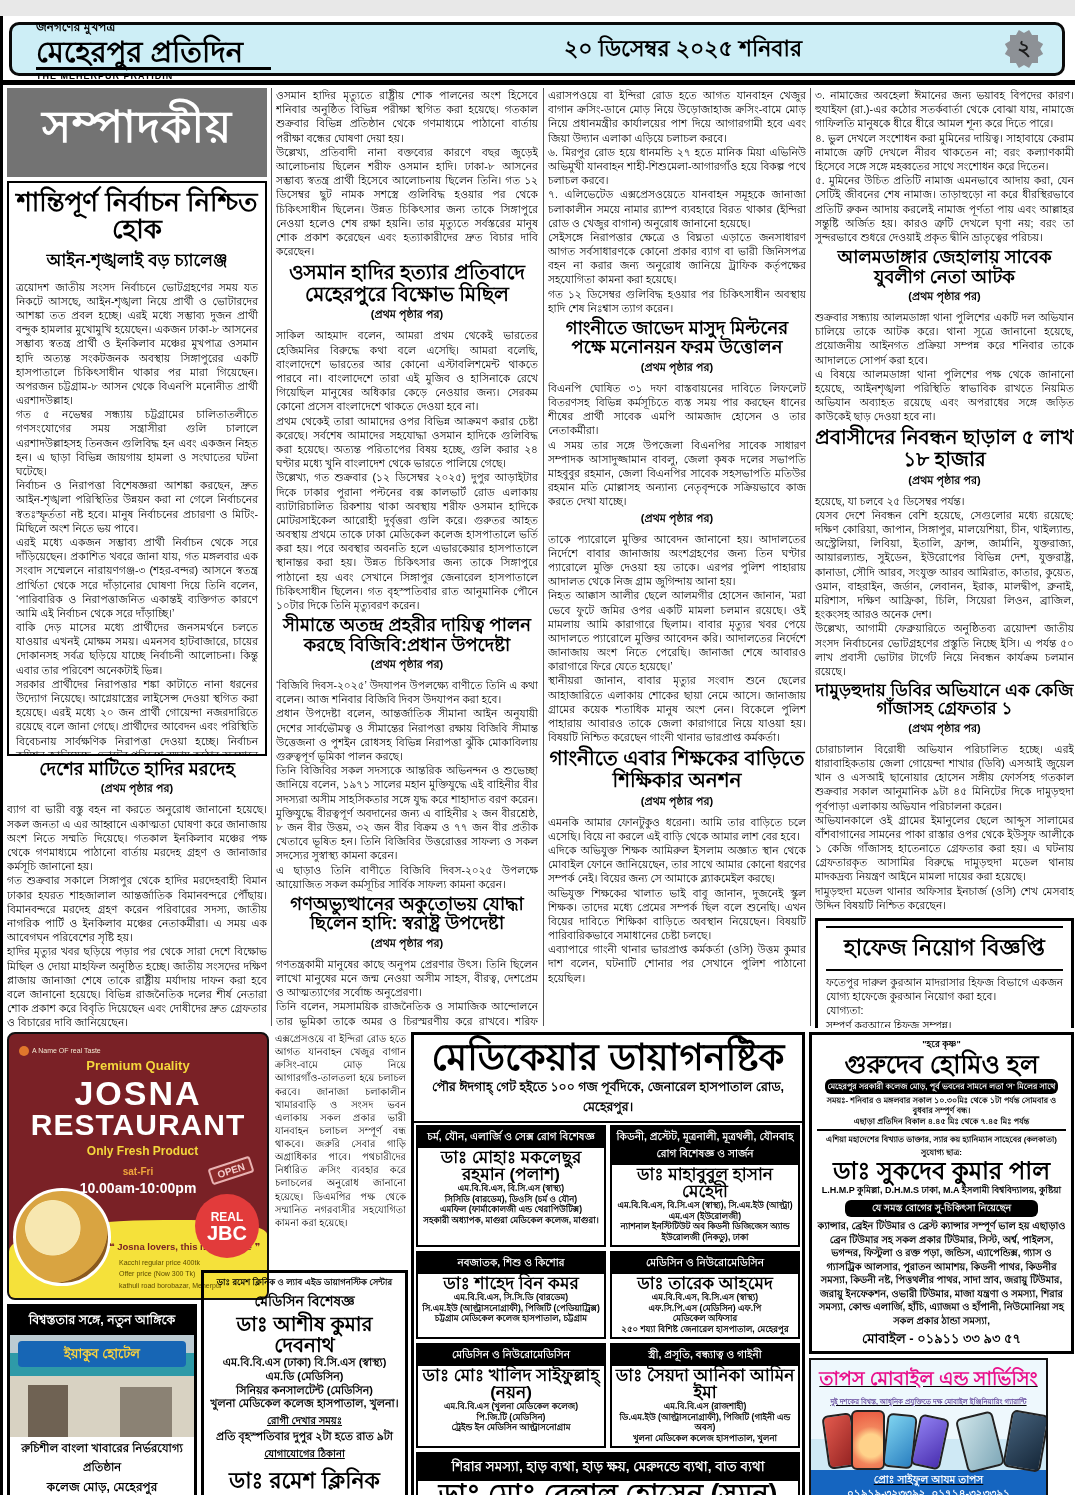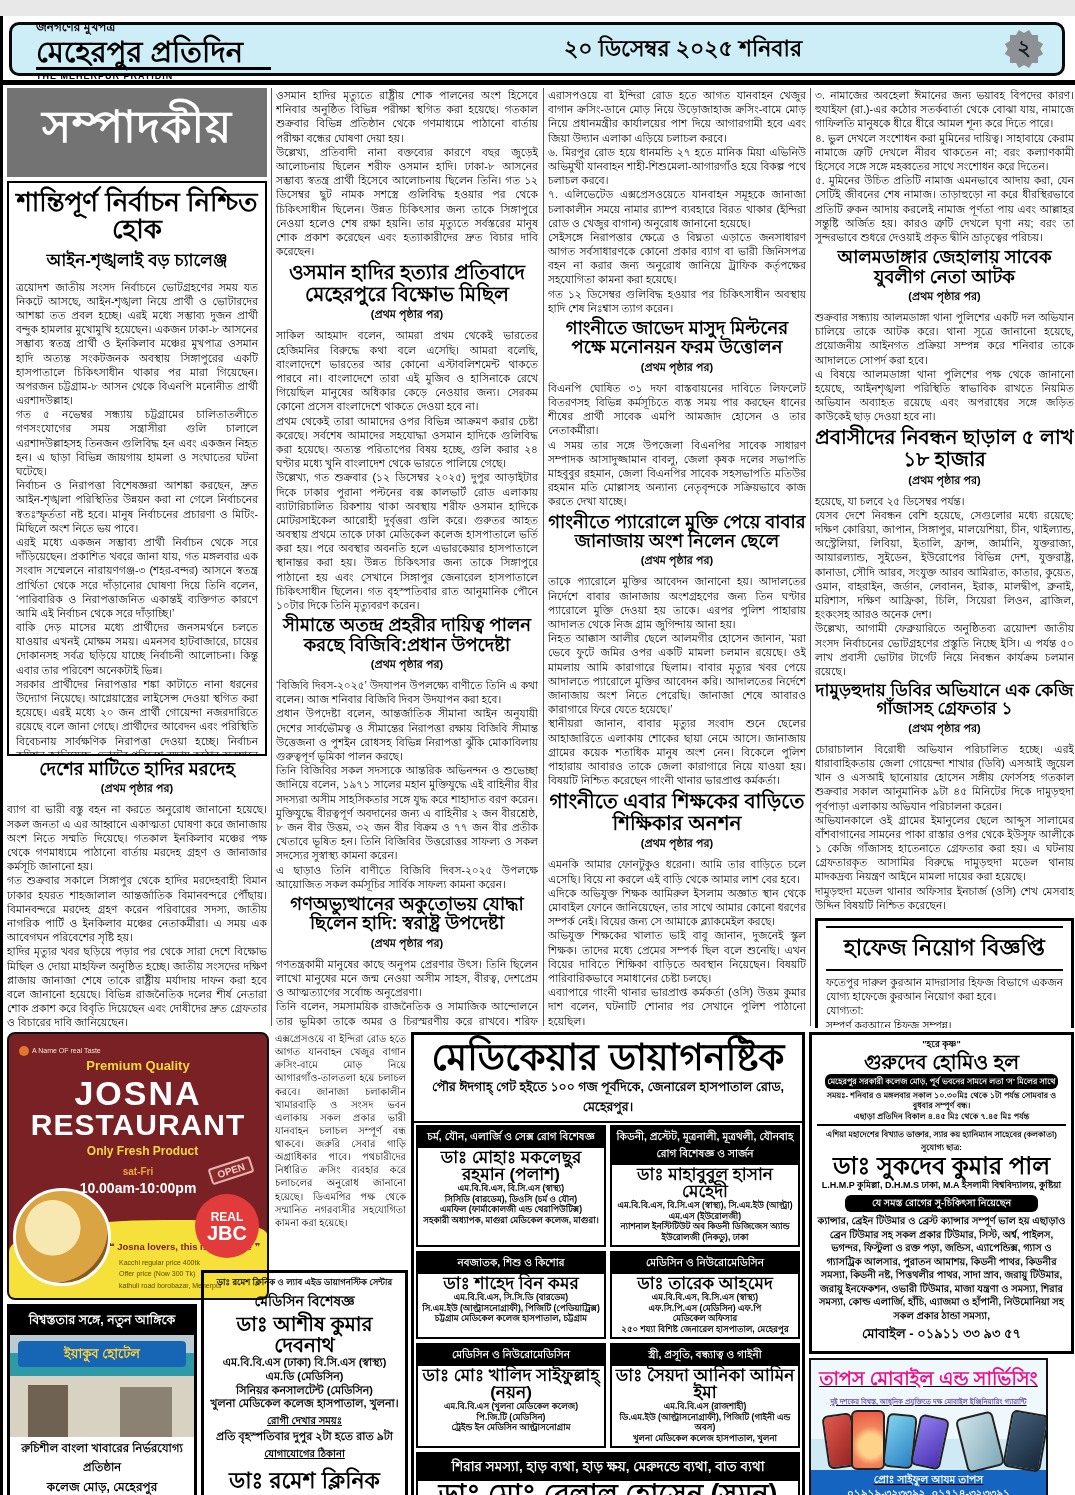--- a/index.html
+++ b/index.html
@@ -99,21 +99,21 @@
   .med-hdr{background:#000;color:#fff;font-size:10.5px;font-weight:bold;text-align:center;padding:2px 1px;}
   .med-nm{font-size:17px;font-weight:bold;text-align:center;line-height:1.0;padding-top:1px;}
   .med-ln{font-size:8.6px;font-weight:bold;text-align:center;line-height:1.25;white-space:pre-line;padding-bottom:2px;}
   .med-bottom{border:2px solid #000;margin:2px;}
   .med-bhdr{background:#000;color:#fff;font-size:13.5px;font-weight:bold;text-align:center;padding:2px 0;}
   .med-bnm{font-size:27px;font-weight:bold;text-align:center;line-height:1.0;}
   .med-bln{font-size:9.5px;font-weight:bold;text-align:center;white-space:pre-line;line-height:1.3;}
   
   .gurudev{left:806px;top:1016px;width:265px;height:322px;border:3px solid #000;padding:2px 5px;text-align:center;}
   .gd-hk{font-size:9px;font-weight:bold;}
-  .gd-title{font-size:20px;font-weight:bold;line-height:1.0;}
+  .gd-title{font-size:25px;font-weight:bold;line-height:1.0;}
   .gd-strip{background:#000;color:#fff;font-size:8px;font-weight:bold;border-radius:6px;padding:1px 2px;margin:2px 8px;}
   .gd-time{font-size:8px;font-weight:bold;line-height:1.3;border-bottom:2px solid #000;padding-bottom:2px;}
   .gd-intro{font-size:8px;font-weight:bold;margin-top:2px;}
   .gd-nm{font-size:24px;font-weight:bold;line-height:1.0;}
   .gd-dg{font-size:9px;font-weight:bold;}
   .gd-strip2{background:#000;color:#fff;font-size:9.5px;font-weight:bold;border-radius:6px;padding:1px 2px;margin:2px 28px;}
   .gd-body{font-size:9.8px;font-weight:bold;line-height:1.38;text-align:center;}
   .gd-mob{font-size:13px;font-weight:bold;margin-top:2px;}
   
   .tapas{left:806px;top:1342px;width:239px;height:148px;border:2px solid #111;
@@ -211,21 +211,20 @@
 ৭. এলিভেটেড এক্সপ্রেসওয়েতে যানবাহন সমূহকে জানাজা চলাকালীন সময়ে নামার র‌্যাম্প ব্যবহারে বিরত থাকার (ইন্দিরা রোড ও খেজুর বাগান) অনুরোধ জানানো হয়েছে।
 সেইসঙ্গে নিরাপত্তার ক্ষেত্রে ও বিঘ্নতা এড়াতে জনসাধারণ আগত সর্বসাধারণকে কোনো প্রকার ব্যাগ বা ভারী জিনিসপত্র বহন না করার জন্য অনুরোধ জানিয়ে ট্রাফিক কর্তৃপক্ষের সহযোগিতা কামনা করা হয়েছে।
 গত ১২ ডিসেম্বর গুলিবিদ্ধ হওয়ার পর চিকিৎসাধীন অবস্থায় হাদি শেষ নিঃশ্বাস ত্যাগ করেন।</div>
     <div>
       <div class="headline h18">গাংনীতে জাভেদ মাসুদ মিল্টনের পক্ষে মনোনয়ন ফরম উত্তোলন</div>
       <div class="cont">(প্রথম পৃষ্ঠার পর)</div>
       <div class="body-txt">বিএনপি ঘোষিত ৩১ দফা বাস্তবায়নের দাবিতে লিফলেট বিতরণসহ বিভিন্ন কর্মসূচিতে ব্যস্ত সময় পার করছেন ধানের শীষের প্রার্থী সাবেক এমপি আমজাদ হোসেন ও তার নেতাকর্মীরা।
 এ সময় তার সঙ্গে উপজেলা বিএনপির সাবেক সাধারণ সম্পাদক আসাদুজ্জামান বাবলু, জেলা কৃষক দলের সভাপতি মাহবুবুর রহমান, জেলা বিএনপির সাবেক সহসভাপতি মতিউর রহমান মতি মোল্লাসহ অন্যান্য নেতৃবৃন্দকে সক্রিয়ভাবে কাজ করতে দেখা যাচ্ছে।</div>
     </div>
     <div>
-      <div class="headline h18">গাংনীতে প্যারোলে মুক্তি পেয়ে বাবার জানাজায় অংশ নিলেন ছেলে</div>
       <div class="cont">(প্রথম পৃষ্ঠার পর)</div>
       <div class="body-txt">তাকে প্যারোলে মুক্তির আবেদন জানানো হয়। আদালতের নির্দেশে বাবার জানাজায় অংশগ্রহণের জন্য তিন ঘণ্টার প্যারোলে মুক্তি দেওয়া হয় তাকে। এরপর পুলিশ পাহারায় আদালত থেকে নিজ গ্রাম জুগিন্দায় আনা হয়।
 নিহত আক্কাস আলীর ছেলে আলমগীর হোসেন জানান, ‘মরা ভেবে ফুটে জমির ওপর একটি মামলা চলমান রয়েছে। ওই মামলায় আমি কারাগারে ছিলাম। বাবার মৃত্যুর খবর পেয়ে আদালতে প্যারোলে মুক্তির আবেদন করি। আদালতের নির্দেশে জানাজায় অংশ নিতে পেরেছি। জানাজা শেষে আবারও কারাগারে ফিরে যেতে হয়েছে।’
 স্থানীয়রা জানান, বাবার মৃত্যুর সংবাদ শুনে ছেলের আহাজারিতে এলাকায় শোকের ছায়া নেমে আসে। জানাজায় গ্রামের কয়েক শতাধিক মানুষ অংশ নেন। বিকেলে পুলিশ পাহারায় আবারও তাকে জেলা কারাগারে নিয়ে যাওয়া হয়। বিষয়টি নিশ্চিত করেছেন গাংনী থানার ভারপ্রাপ্ত কর্মকর্তা।</div>
     </div>
     <div>
       <div class="headline h20">গাংনীতে এবার শিক্ষকের বাড়িতে শিক্ষিকার অনশন</div>
       <div class="cont">(প্রথম পৃষ্ঠার পর)</div>
       <div class="body-txt">এমনকি আমার ফোনটুকুও ধরেনা। আমি তার বাড়িতে চলে এসেছি। বিয়ে না করলে এই বাড়ি থেকে আমার লাশ বের হবে।
 এদিকে অভিযুক্ত শিক্ষক আমিরুল ইসলাম অজ্ঞাত স্থান থেকে মোবাইল ফোনে জানিয়েছেন, তার সাথে আমার কোনো ধরণের সম্পর্ক নেই। বিয়ের জন্য সে আমাকে ব্ল্যাকমেইল করছে।

